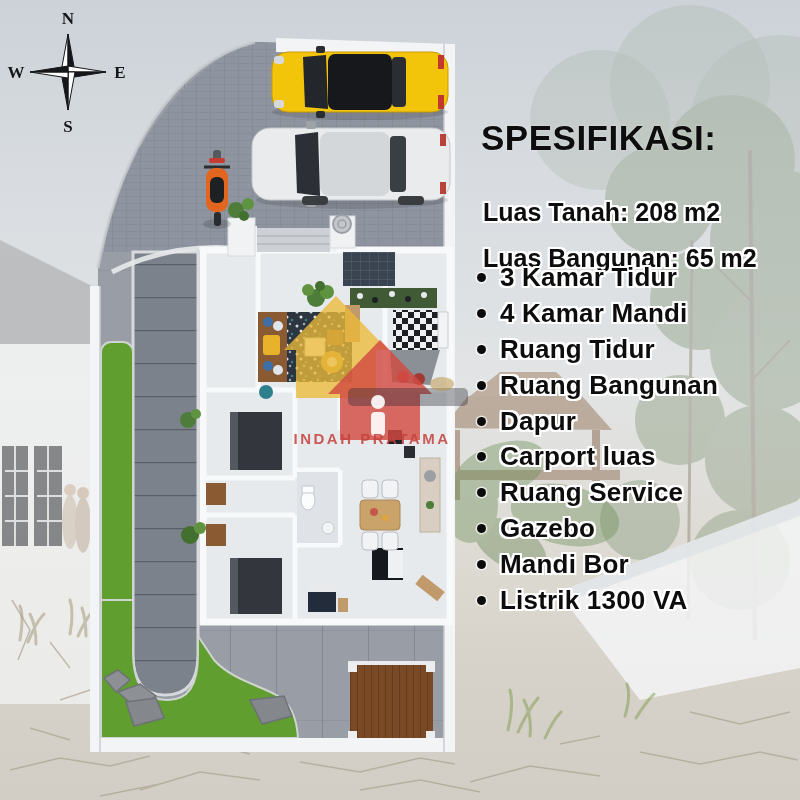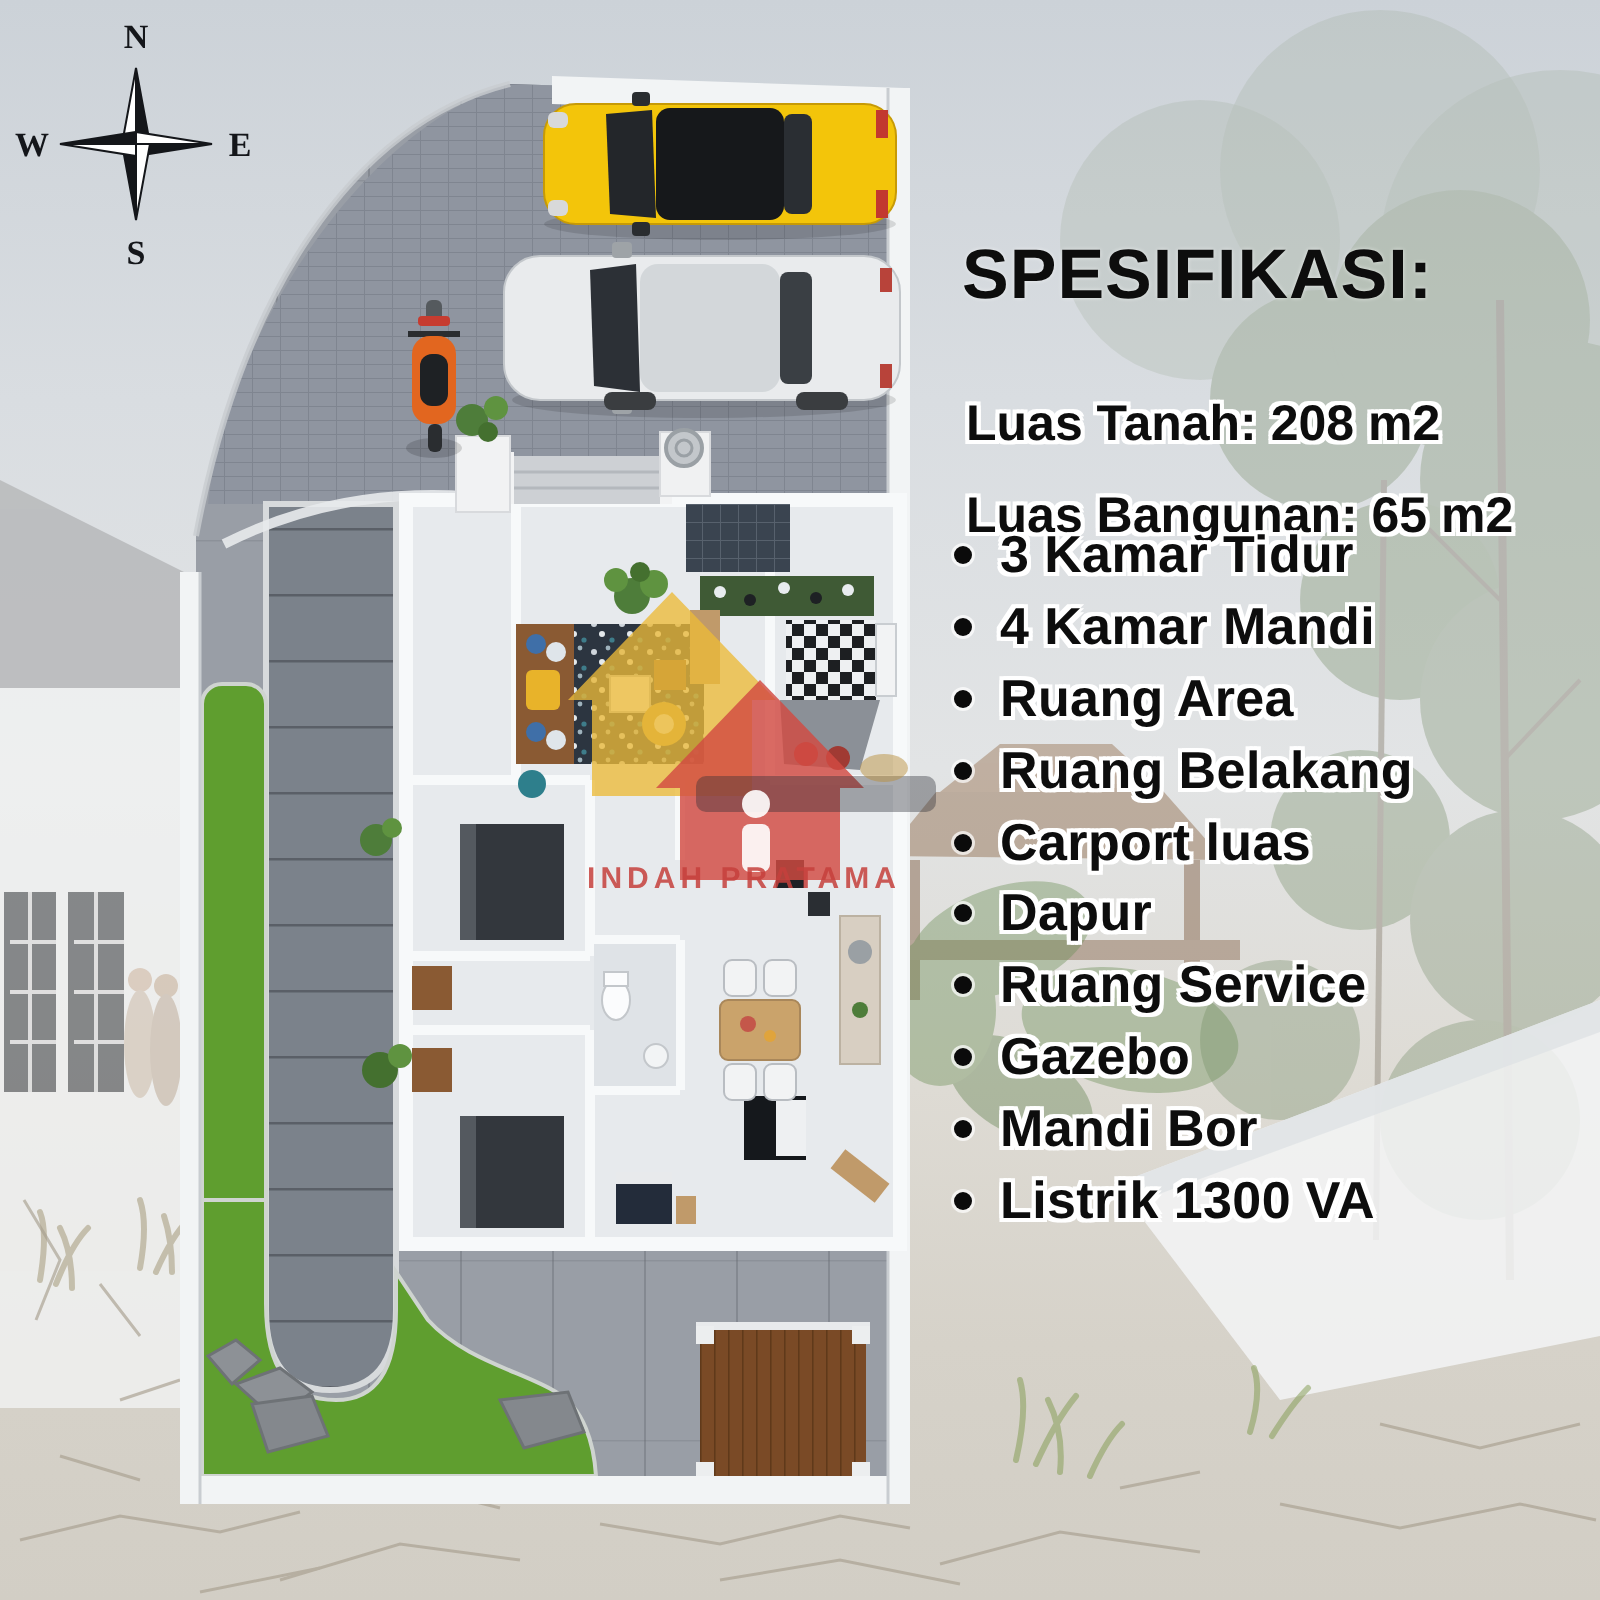--- a/index.html
+++ b/index.html
@@ -369,33 +369,33 @@
         <li>
           <span class="dot"></span>
           <span>3 Kamar Tidur</span>
         </li>
         <li>
           <span class="dot"></span>
           <span>4 Kamar Mandi</span>
         </li>
         <li>
           <span class="dot"></span>
-          <span>Ruang Area</span>
-        </li>
-        <li>
-          <span class="dot"></span>
-          <span>Ruang Belakang</span>
+          <span>Ruang Tidur</span>
+        </li>
+        <li>
+          <span class="dot"></span>
+          <span>Ruang Bangunan</span>
+        </li>
+        <li>
+          <span class="dot"></span>
+          <span>Dapur</span>
         </li>
         <li>
           <span class="dot"></span>
           <span>Carport luas</span>
-        </li>
-        <li>
-          <span class="dot"></span>
-          <span>Dapur</span>
         </li>
         <li>
           <span class="dot"></span>
           <span>Ruang Service</span>
         </li>
         <li>
           <span class="dot"></span>
           <span>Gazebo</span>
         </li>
         <li>

